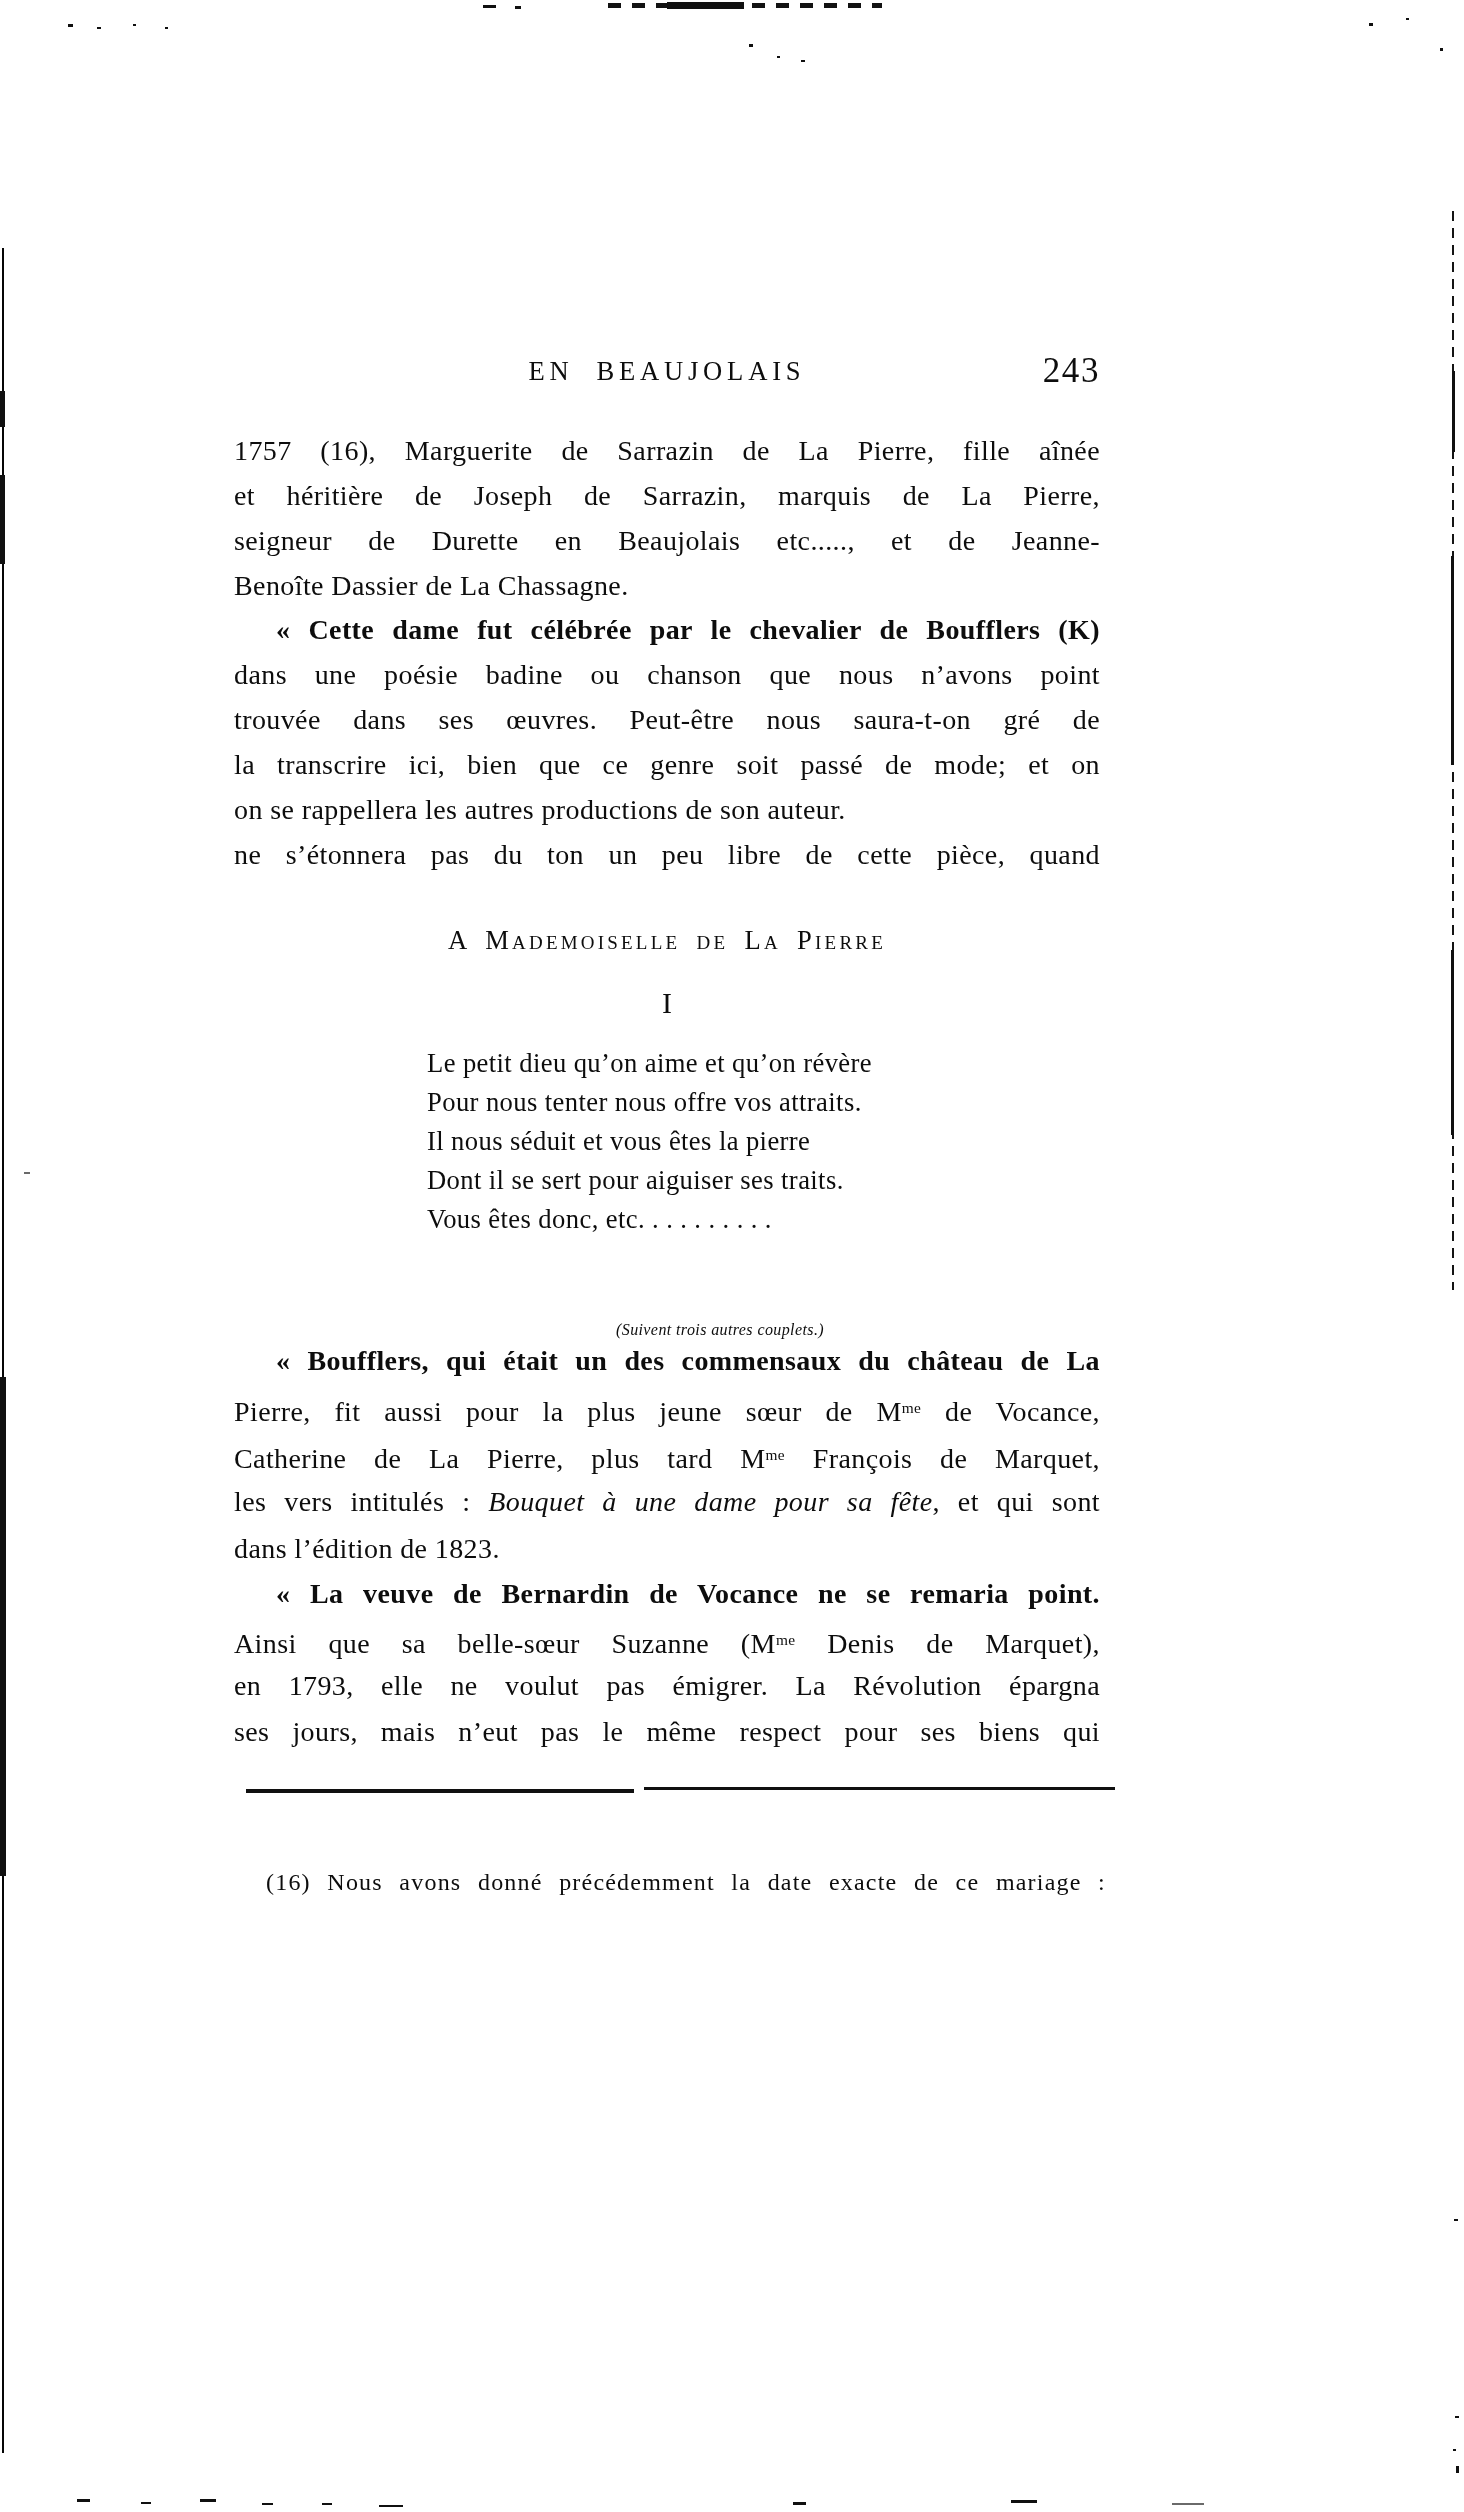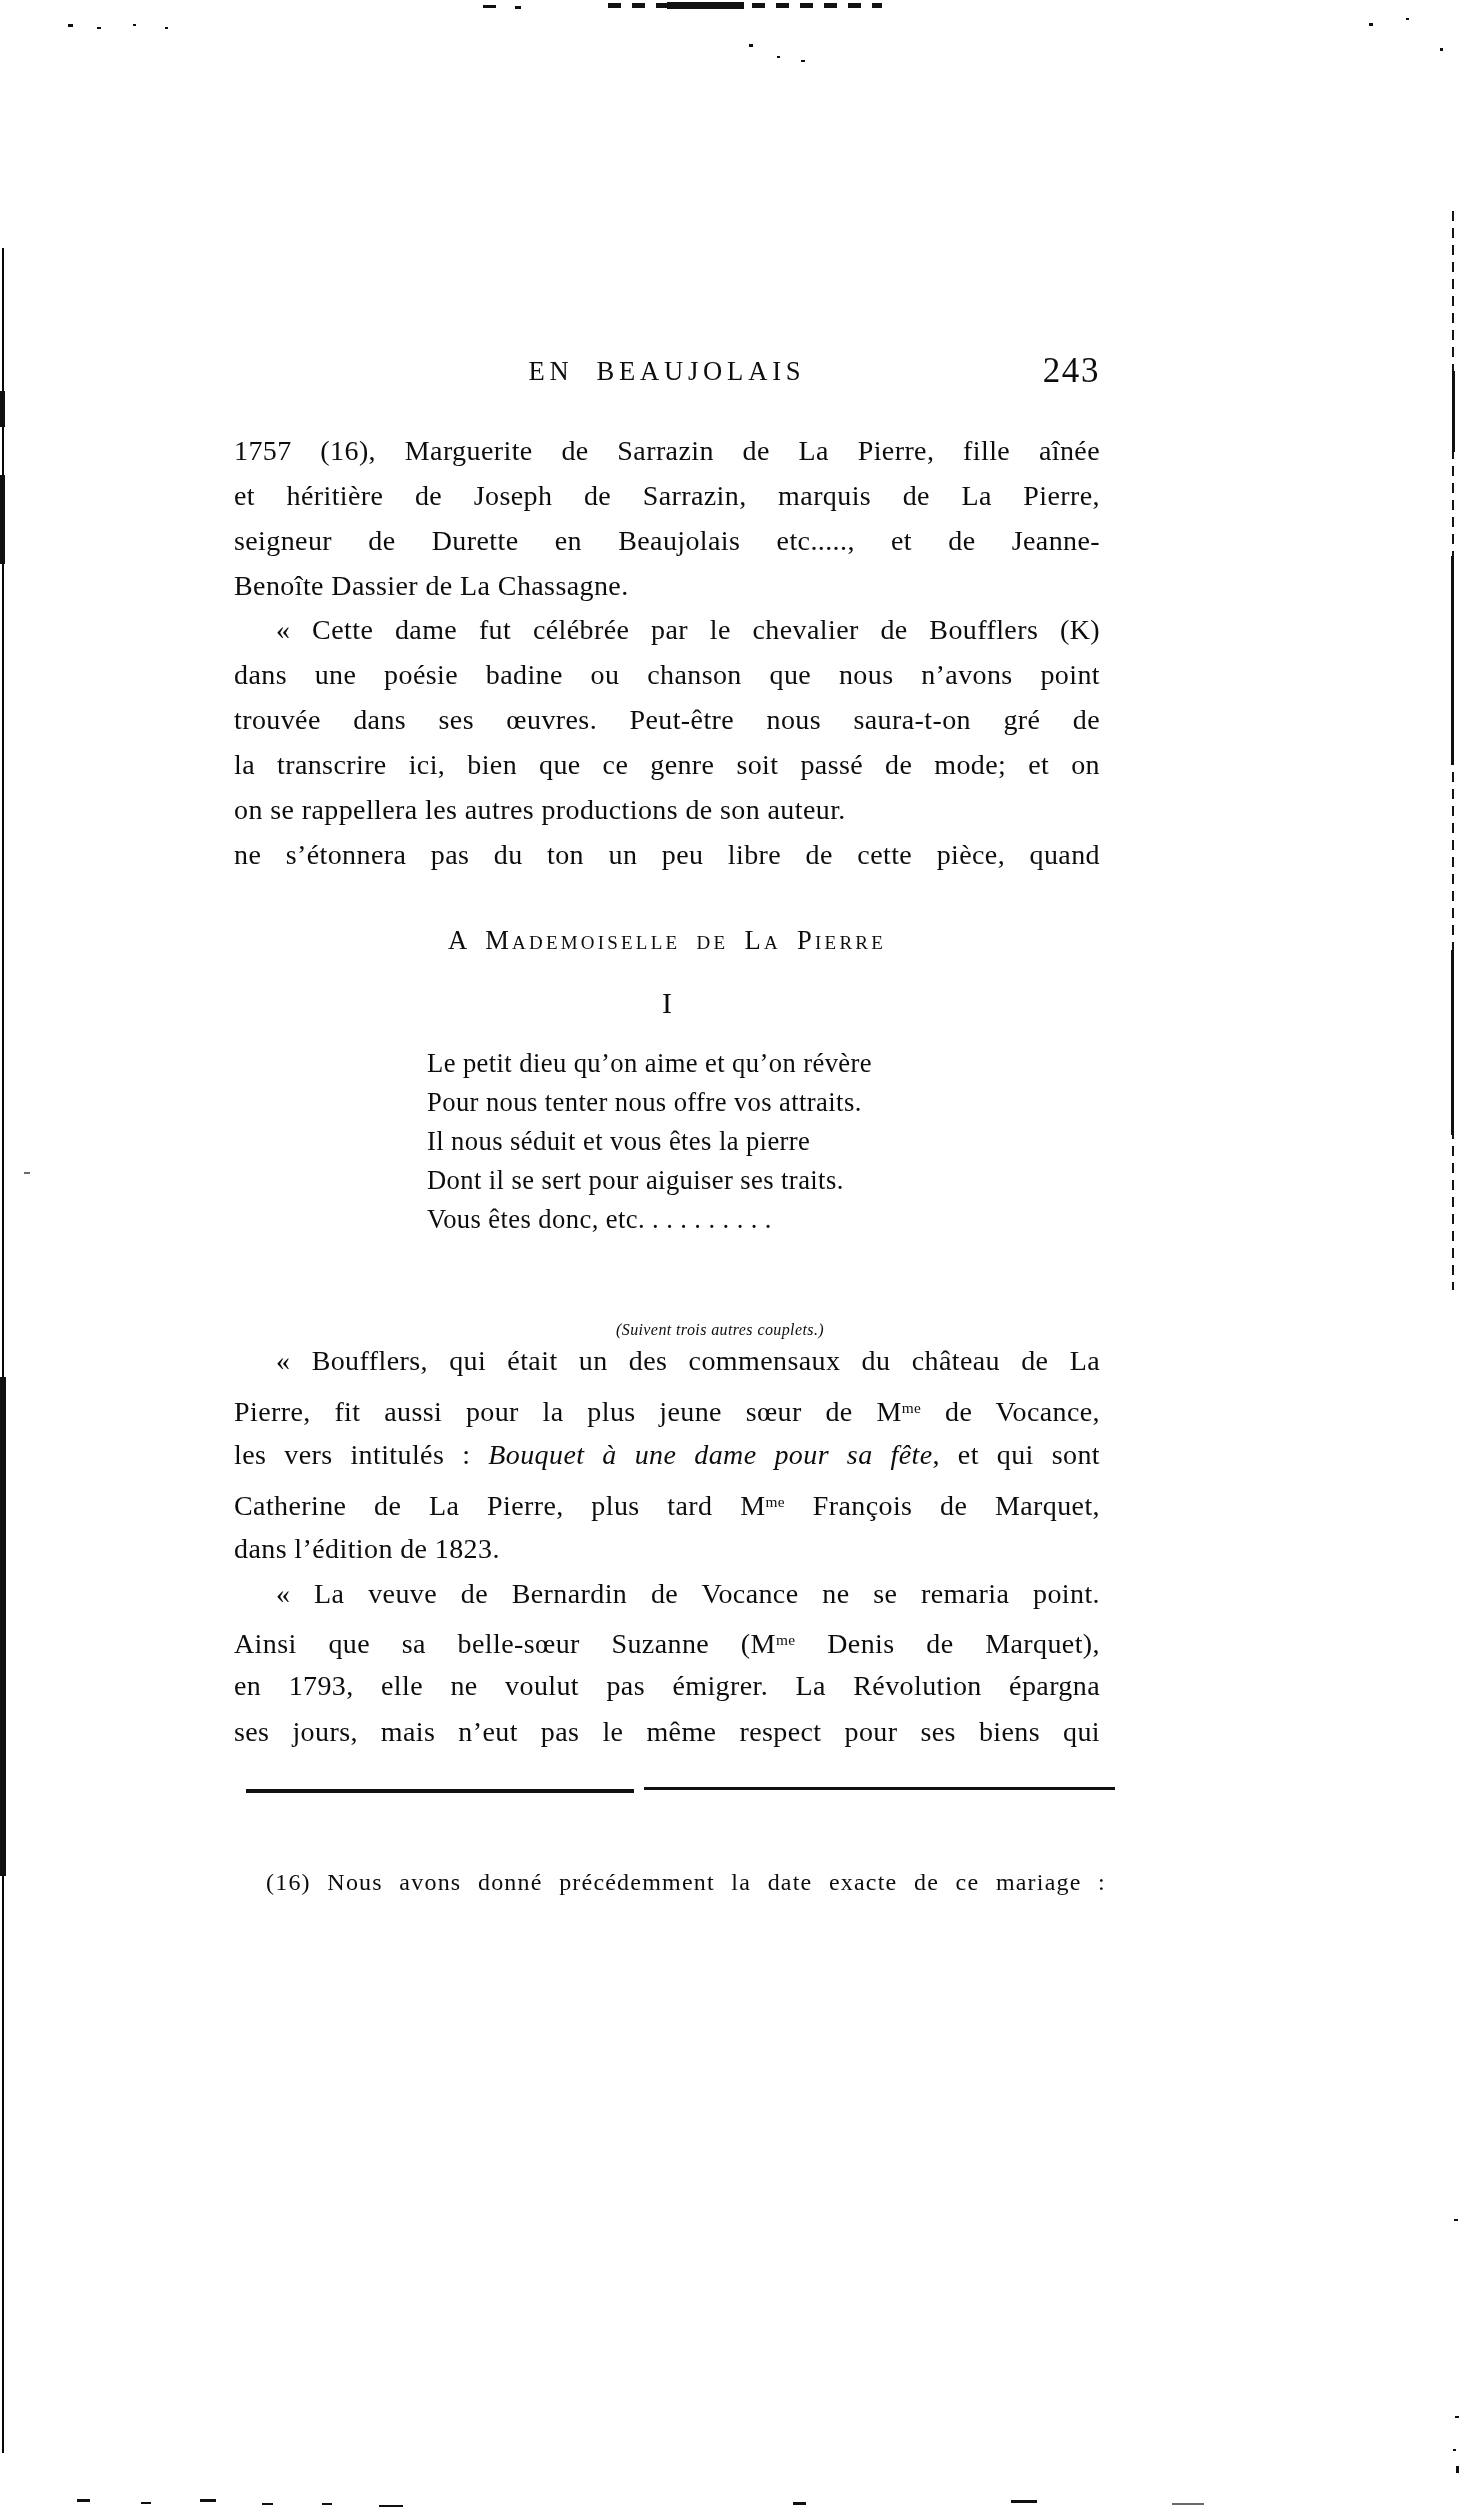--- a/index.html
+++ b/index.html
@@ -13,21 +13,21 @@
   }
   
   .col { position:absolute; left:234px; width:866px; }
   .line {
     height:45px; line-height:45px;
     font-size:28px; letter-spacing:0.4px;
     text-align:justify; text-align-last:justify;
     overflow:hidden; white-space:normal;
   }
   .line.last { text-align-last:left; }
-  .line.indent { text-indent:42px; }
+  .line.indent { text-indent:42px;font-weight:bold; }
   .sup { font-size:0.55em; vertical-align:0.5em; }
   .it  { font-style:italic; }
 
   .running-head {
     position:absolute; left:234px; width:866px; top:356px;
     text-align:center; font-size:26.6px; letter-spacing:4.8px; word-spacing:11.3px;
   }
   .folio {
     position:absolute; left:234px; width:866px; top:351px;
     text-align:right; font-size:35px; letter-spacing:1.6px;
@@ -101,22 +101,22 @@
     <div class="pline">Pour nous tenter nous offre vos attraits.</div>
     <div class="pline">Il nous séduit et vous êtes la pierre</div>
     <div class="pline">Dont il se sert pour aiguiser ses traits.</div>
     <div class="pline">Vous êtes donc, etc. . . . . . . . . .</div>
   </div>
   <div class="attrib">(Suivent trois autres couplets.)</div>
 
   <div class="col" style="top:1337px">
     <div class="line indent" style="height:47px;line-height:47px">« Boufflers, qui était un des commensaux du château de La</div>
     <div class="line" style="height:47px;line-height:47px"><span>Pierre, fit aussi pour la plus jeune sœur de M</span><span class="sup">me</span><span> de Vocance,</span></div>
+    <div class="line" style="height:47px;line-height:47px"><span>Catherine de La Pierre, plus tard M</span><span class="sup">me</span><span> François de Marquet,</span></div>
     <div class="line" style="height:47px;line-height:47px"><span>les vers intitulés : </span><span class="it">Bouquet à une dame pour sa fête</span><span>, et qui sont</span></div>
-    <div class="line" style="height:47px;line-height:47px"><span>Catherine de La Pierre, plus tard M</span><span class="sup">me</span><span> François de Marquet,</span></div>
     <div class="line last" style="height:47px;line-height:47px">dans l’édition de 1823.</div>
   </div>
 
   <div class="col" style="top:1571px">
     <div class="line indent" style="height:46px;line-height:46px">« La veuve de Bernardin de Vocance ne se remaria point.</div>
     <div class="line" style="height:46px;line-height:46px"><span>Ainsi que sa belle-sœur Suzanne (M</span><span class="sup">me</span><span> Denis de Marquet),</span></div>
     <div class="line" style="height:46px;line-height:46px">en 1793, elle ne voulut pas émigrer. La Révolution épargna</div>
     <div class="line" style="height:46px;line-height:46px">ses jours, mais n’eut pas le même respect pour ses biens qui</div>
   </div>
 

